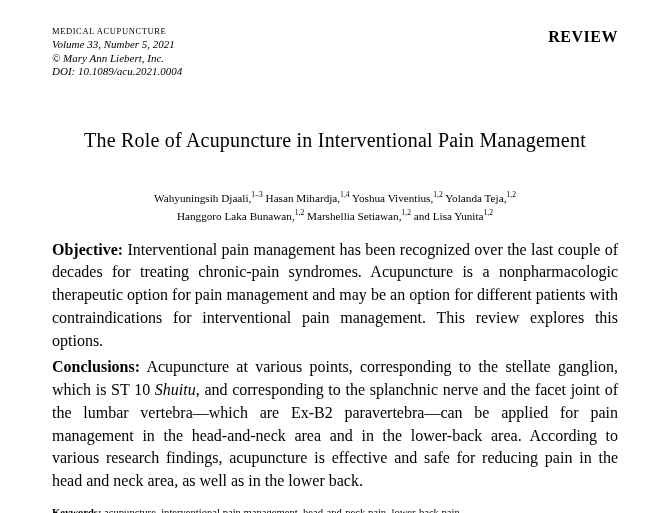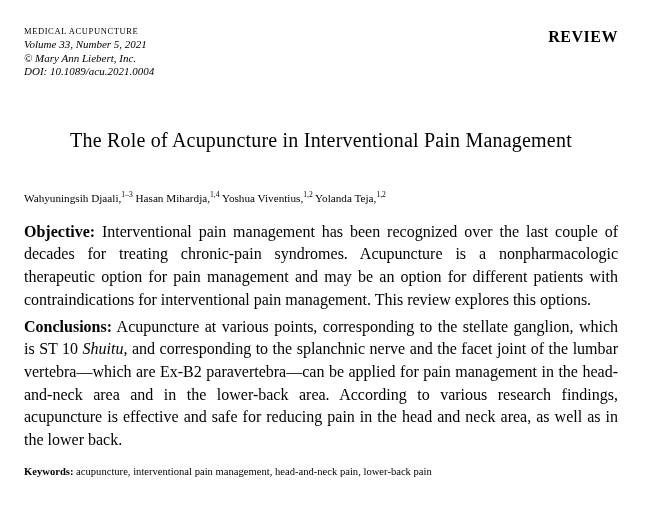--- a/index.html
+++ b/index.html
@@ -12,21 +12,21 @@
     height: 513px;
     font-family: "Liberation Serif", serif;
     color: #000000;
     overflow: hidden;
   }
   .page {
     position: relative;
     width: 658px;
     height: 513px;
     box-sizing: border-box;
-    padding: 26px 40px 0 24px;
+    padding: 26px 40px 0 52px;
   }
   .masthead {
     display: flex;
     justify-content: space-between;
     align-items: flex-start;
   }
   .journal-block {
     line-height: 1.22;
   }
   .journal-title {
@@ -49,21 +49,21 @@
   }
   .paper-title {
     text-align: center;
     font-size: 20px;
     font-weight: normal;
     margin-top: 48px;
     letter-spacing: 0.2px;
     line-height: 1.3;
   }
   .authors {
-    text-align: left;
+    text-align: center;
     font-size: 11.2px;
     margin-top: 36px;
     line-height: 1.55;
   }
   .authors sup {
     font-size: 7.6px;
     vertical-align: super;
   }
   .abstract-heading {
     text-align: center;
@@ -109,20 +109,21 @@
       <div class="journal-line">© Mary Ann Liebert, Inc.</div>
       <div class="journal-line">DOI: 10.1089/acu.2021.0004</div>
     </div>
     <div class="review-label">REVIEW</div>
   </div>
 
   <h1 class="paper-title">The Role of Acupuncture in Interventional Pain Management</h1>
 
   <div class="authors">
     <div><span>Wahyuningsih Djaali,</span><sup>1–3</sup><span> Hasan Mihardja,</span><sup>1,4</sup><span> Yoshua Viventius,</span><sup>1,2</sup><span> Yolanda Teja,</span><sup>1,2</sup></div>
+    <div><span>Hanggoro Laka Bunawan,</span><sup>1,2</sup><span> Marshellia Setiawan,</span><sup>1,2</sup><span> and Lisa Yunita</span><sup>1,2</sup></div>
   </div>
 
 
   <div class="abstract-body">
     <p><span class="lead">Objective:</span><span> Interventional pain management has been recognized over the last couple of decades for treating chronic-pain syndromes. Acupuncture is a nonpharmacologic therapeutic option for pain management and may be an option for different patients with contraindications for interventional pain management. This review explores this options.</span></p>
     <p><span class="lead">Conclusions:</span><span> Acupuncture at various points, corresponding to the stellate ganglion, which is ST 10 </span><i>Shuitu</i><span>, and corresponding to the splanchnic nerve and the facet joint of the lumbar vertebra—which are Ex-B2 paravertebra—can be applied for pain management in the head-and-neck area and in the lower-back area. According to various research findings, acupuncture is effective and safe for reducing pain in the head and neck area, as well as in the lower back.</span></p>
   </div>
 
   <div class="keywords">
     <span class="lead">Keywords:</span><span> acupuncture, interventional pain management, head-and-neck pain, lower-back pain</span>

